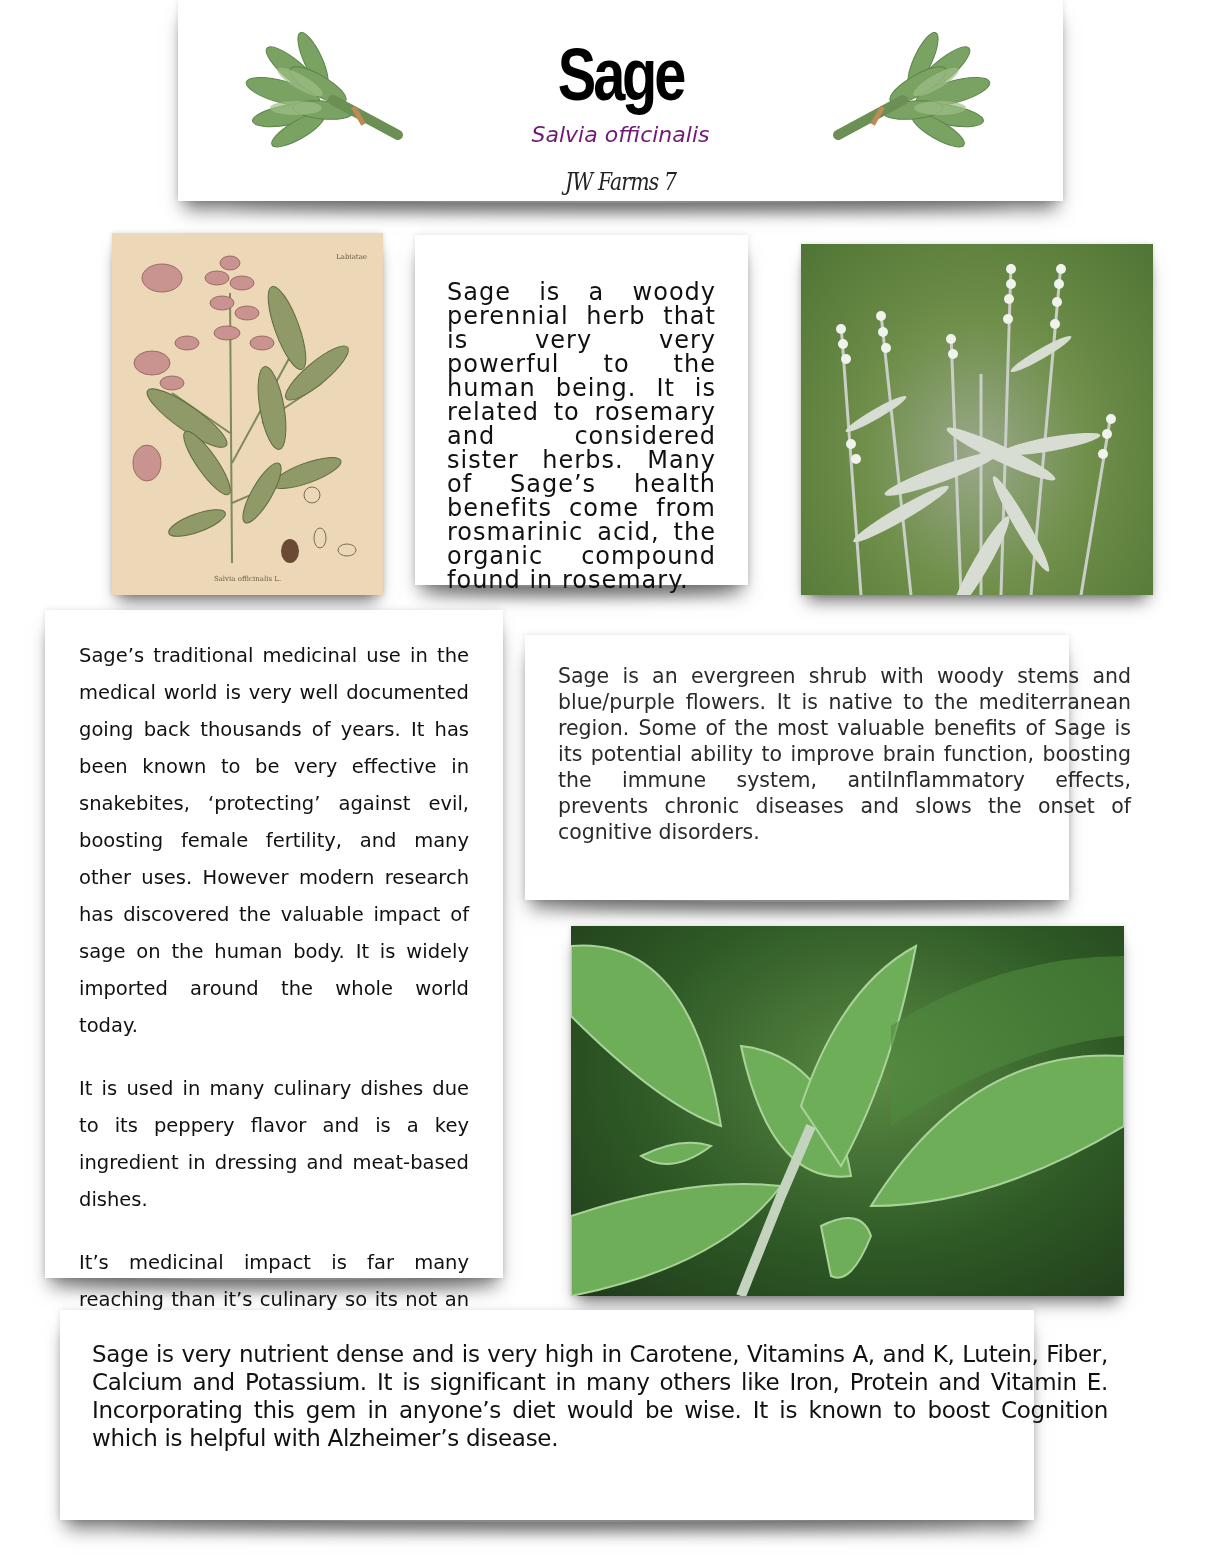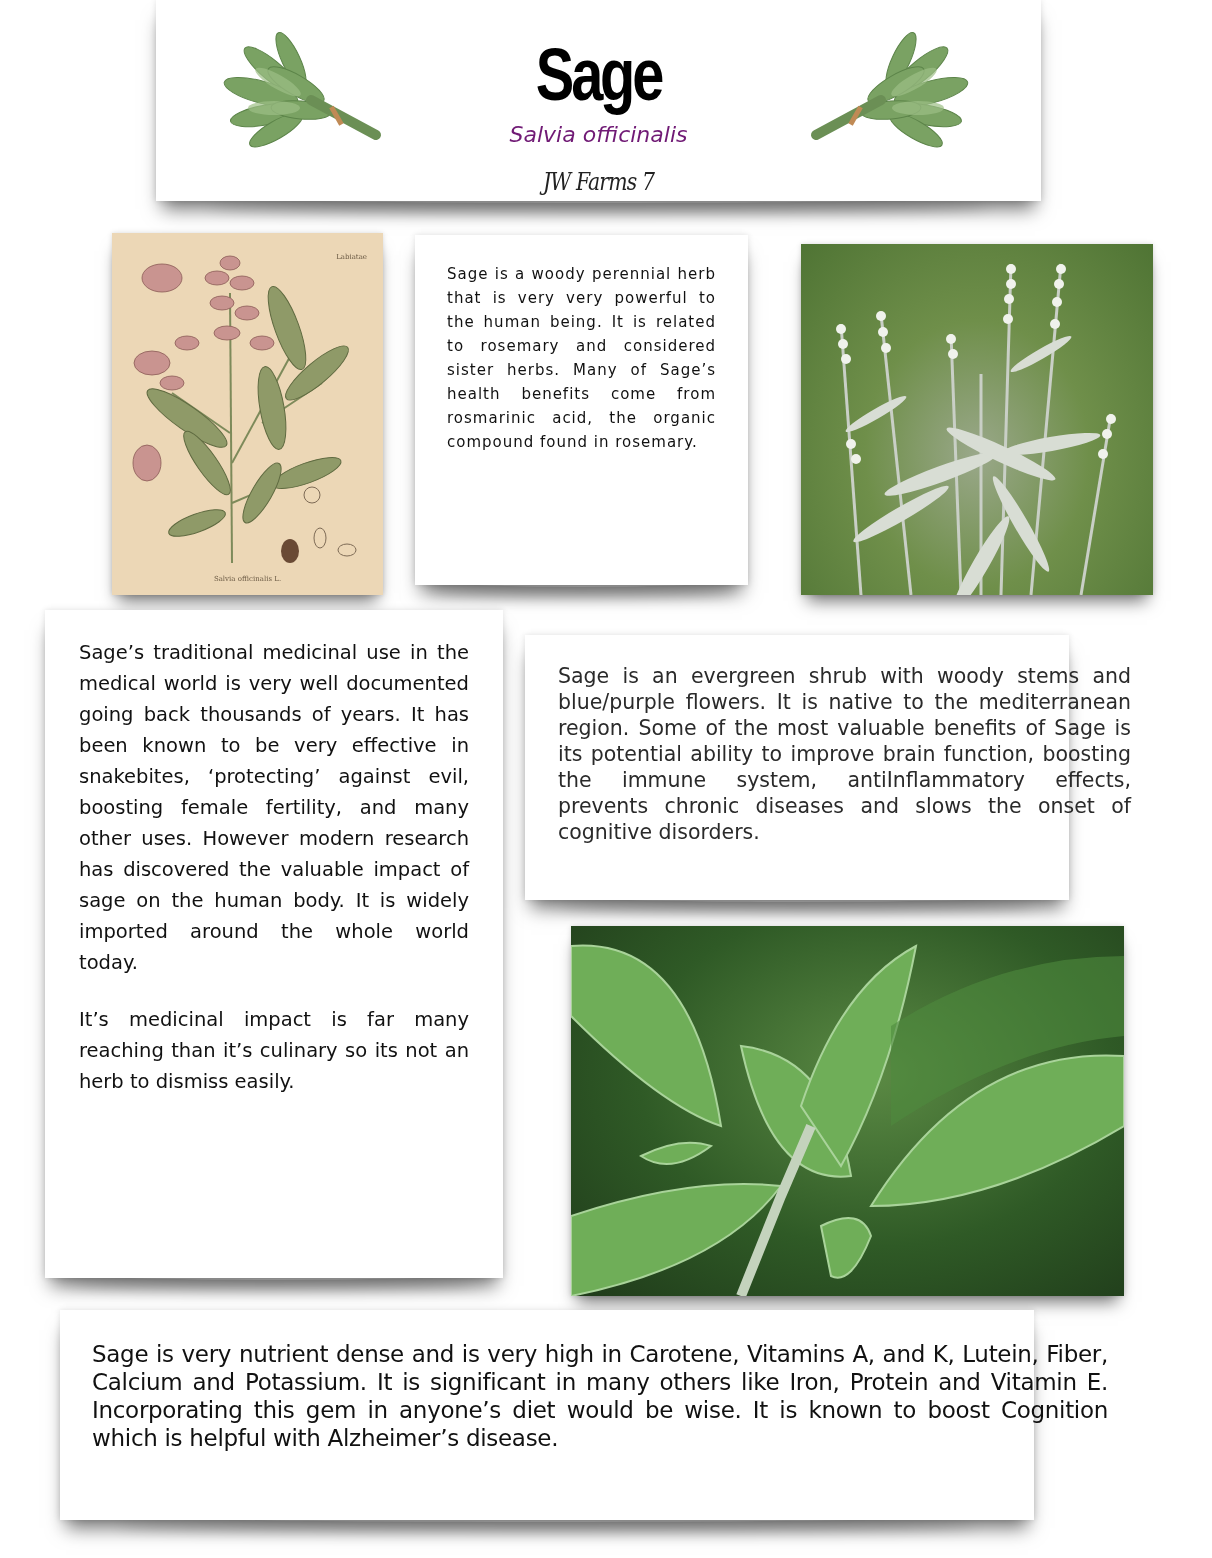--- a/index.html
+++ b/index.html
@@ -11,21 +11,21 @@
   }
   .card {
     position: absolute; background: #fff;
     box-shadow: 0 14px 18px -6px rgba(0,0,0,0.55), 0 0 6px rgba(0,0,0,0.12);
   }
   .card::after {
     content: ""; position: absolute; left: 6%; right: 6%; bottom: -2px; height: 14px;
     border-radius: 50%; box-shadow: 0 10px 14px rgba(0,0,0,0.25); z-index: -1;
   }
   
-  #header { left: 156px; top: 0; width: 885px; height: 201px; }
+  #header { left: 178px; top: 0; width: 885px; height: 201px; }
   #title {
     position: absolute; left: 0; right: 0; top: 30px; text-align: center;
     font-family: "Liberation Sans", sans-serif; font-weight: 700;
     font-size: 74px; letter-spacing: -4px; transform: scaleX(0.78); line-height: 90px;
     color: #000;
   }
   #subtitle {
     position: absolute; left: 0; right: 0; top: 122px; text-align: center;
     font-family: "DejaVu Sans", sans-serif; font-style: italic; font-size: 22px; color: #701a75;
   }
@@ -53,24 +53,24 @@
     background: radial-gradient(ellipse at 50% 60%, #9aa88a 0%, #6f8f4a 45%, #4f7434 100%); }
   #leaves-photo { left: 571px; top: 926px; width: 553px; height: 370px;
     background: radial-gradient(ellipse at 55% 40%, #5b8a44 0%, #2f5a26 55%, #1f3a1a 100%); }
 
   
   .txt {
     position: absolute; text-align: justify; text-align-last: left;
     font-family: "DejaVu Sans", sans-serif; color: #111;
   }
   #box1 { left: 415px; top: 235px; width: 333px; height: 350px; }
-  #box1 .txt { left: 32px; top: 27px; width: 269px; font-size: 15px; line-height: 24px; letter-spacing: 1px; }
+  #box1 .txt { left: 32px; top: 45px; width: 269px; font-size: 24px; line-height: 24px; letter-spacing: 1px; }
 
   #box2 { left: 45px; top: 610px; width: 458px; height: 668px; }
-  #box2 .txt { left: 34px; top: 27px; width: 390px; font-size: 19.5px; line-height: 31px; }
+  #box2 .txt { left: 34px; top: 27px; width: 390px; font-size: 19.5px; line-height: 37px; }
   #box2 .txt p { margin: 0 0 26px 0; }
 
   #box3 { left: 525px; top: 635px; width: 544px; height: 265px; }
   #box3 .txt { left: 33px; top: 28px; width: 573px; font-size: 20.5px; line-height: 26px; color: #2a2a2a; }
 
   #box4 { left: 60px; top: 1310px; width: 974px; height: 210px; }
   #box4 .txt { left: 32px; top: 30px; width: 1016px; font-size: 23px; line-height: 28px; letter-spacing: -0.3px; }
 </style>
 </head>
 <body>
@@ -210,20 +210,21 @@
         <circle cx="302" cy="210" r="5"></circle>
       <circle cx="50" cy="200" r="5"></circle>
         <circle cx="55" cy="215" r="5"></circle>
     </g>
   </svg>
 </div>
 
 <div class="card" id="box2">
   <div class="txt">
     <p>Sage’s traditional medicinal use in the medical world is very well documented going back thousands of years.  It has been known to be very effective in snakebites, ‘protecting’ against evil, boosting female fertility, and many other uses.  However modern research has discovered the valuable impact of sage on the human body.  It is widely imported around the whole world today.</p>
+    <p>It is used in many culinary dishes due to its peppery flavor and is a key ingredient in dressing and meat-based dishes.</p>
     <p>It’s medicinal impact is far many reaching than it’s culinary so its not an herb to dismiss easily.</p>
   </div>
 </div>
 
 <div class="card" id="box3">
   <div class="txt">Sage is an evergreen shrub with woody stems and blue/purple flowers.  It is native to the mediterranean region.  Some of the most valuable benefits of Sage is its potential ability to improve brain function, boosting the immune system, antiInflammatory effects, prevents chronic diseases and slows the onset of cognitive disorders.</div>
 </div>
 
 <div class="img-card" id="leaves-photo">
   <svg width="553" height="370" viewBox="0 0 553 370">

